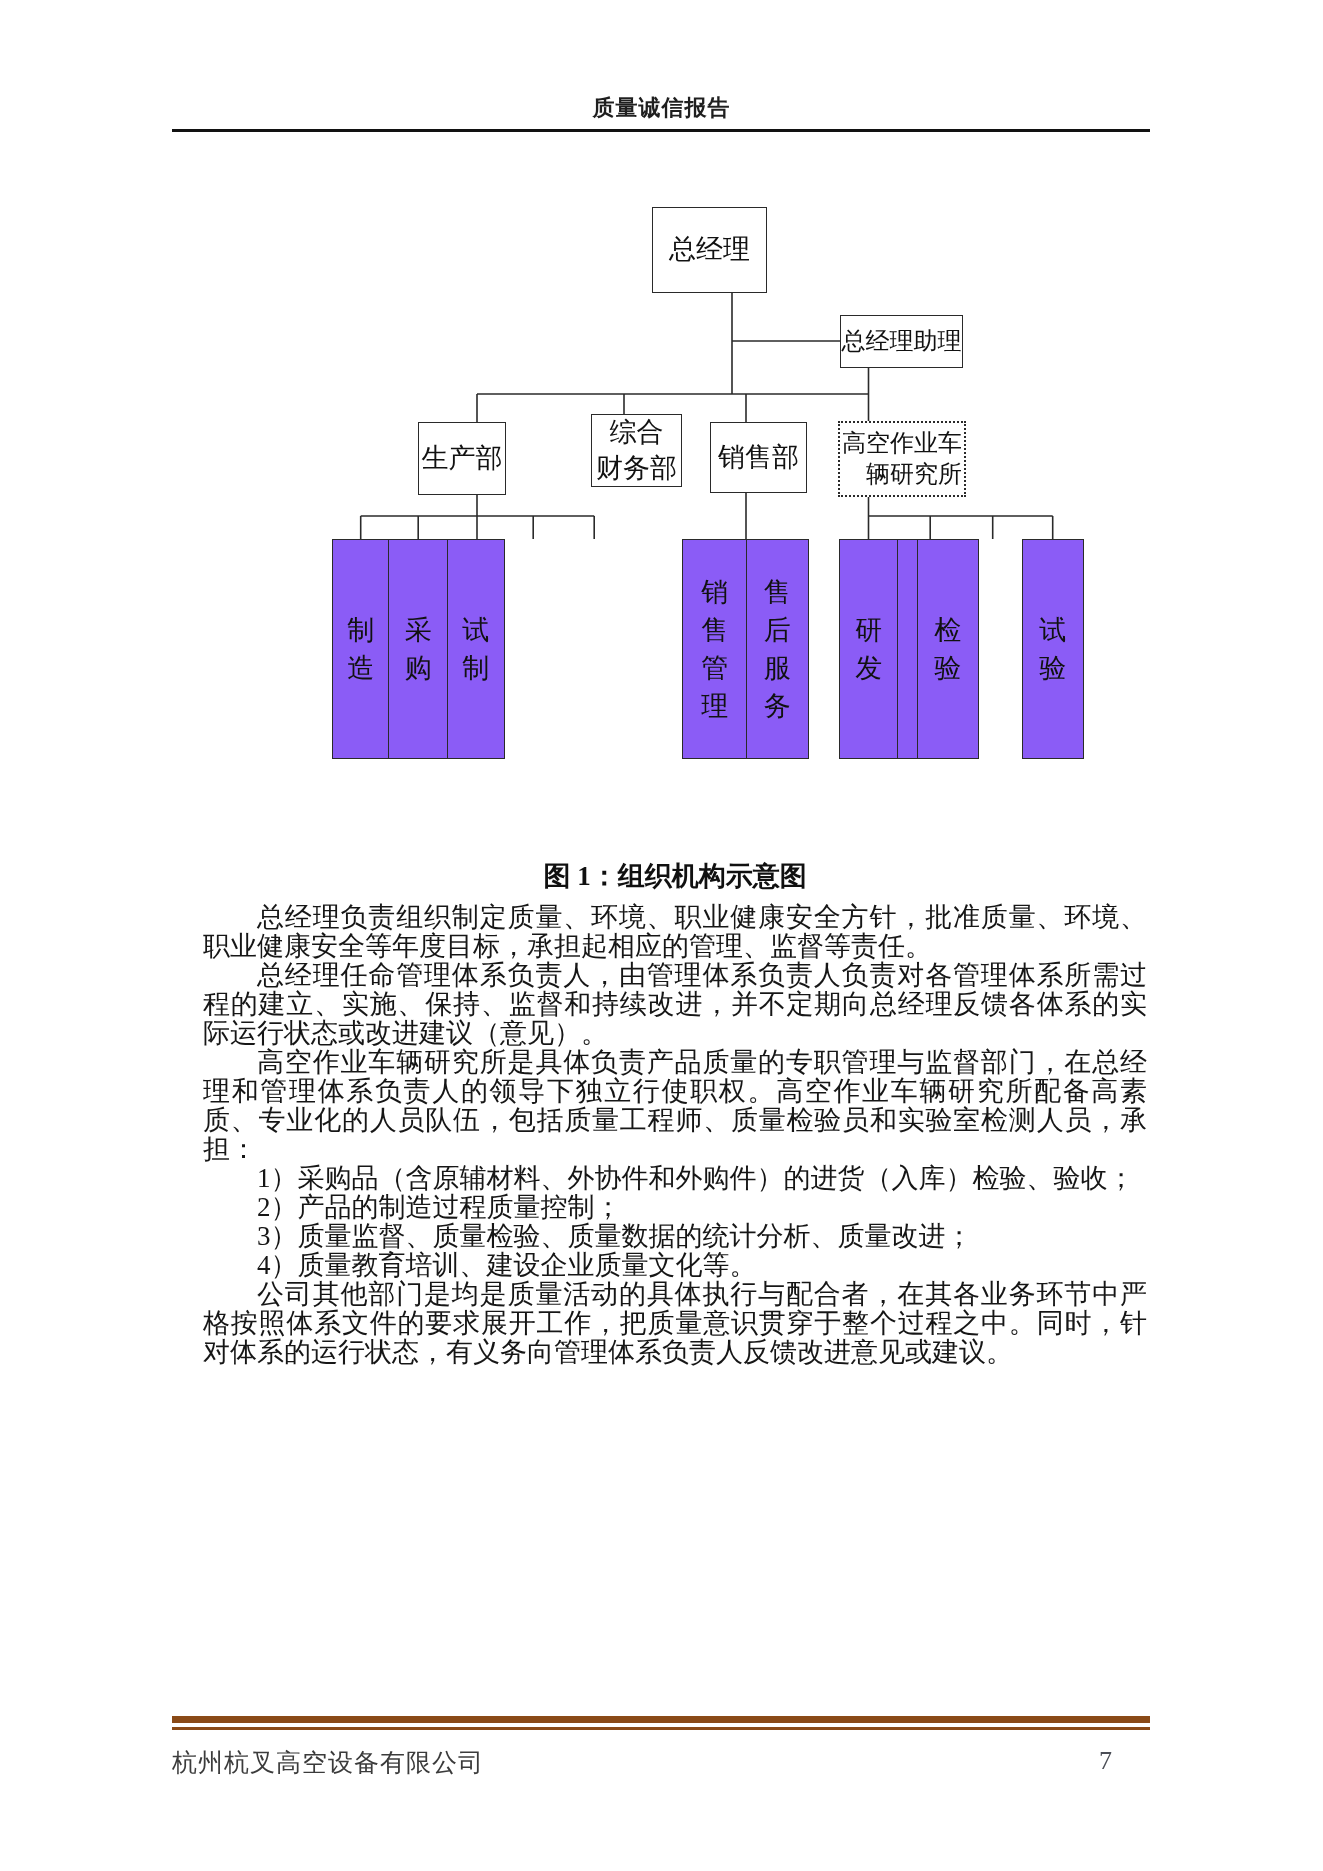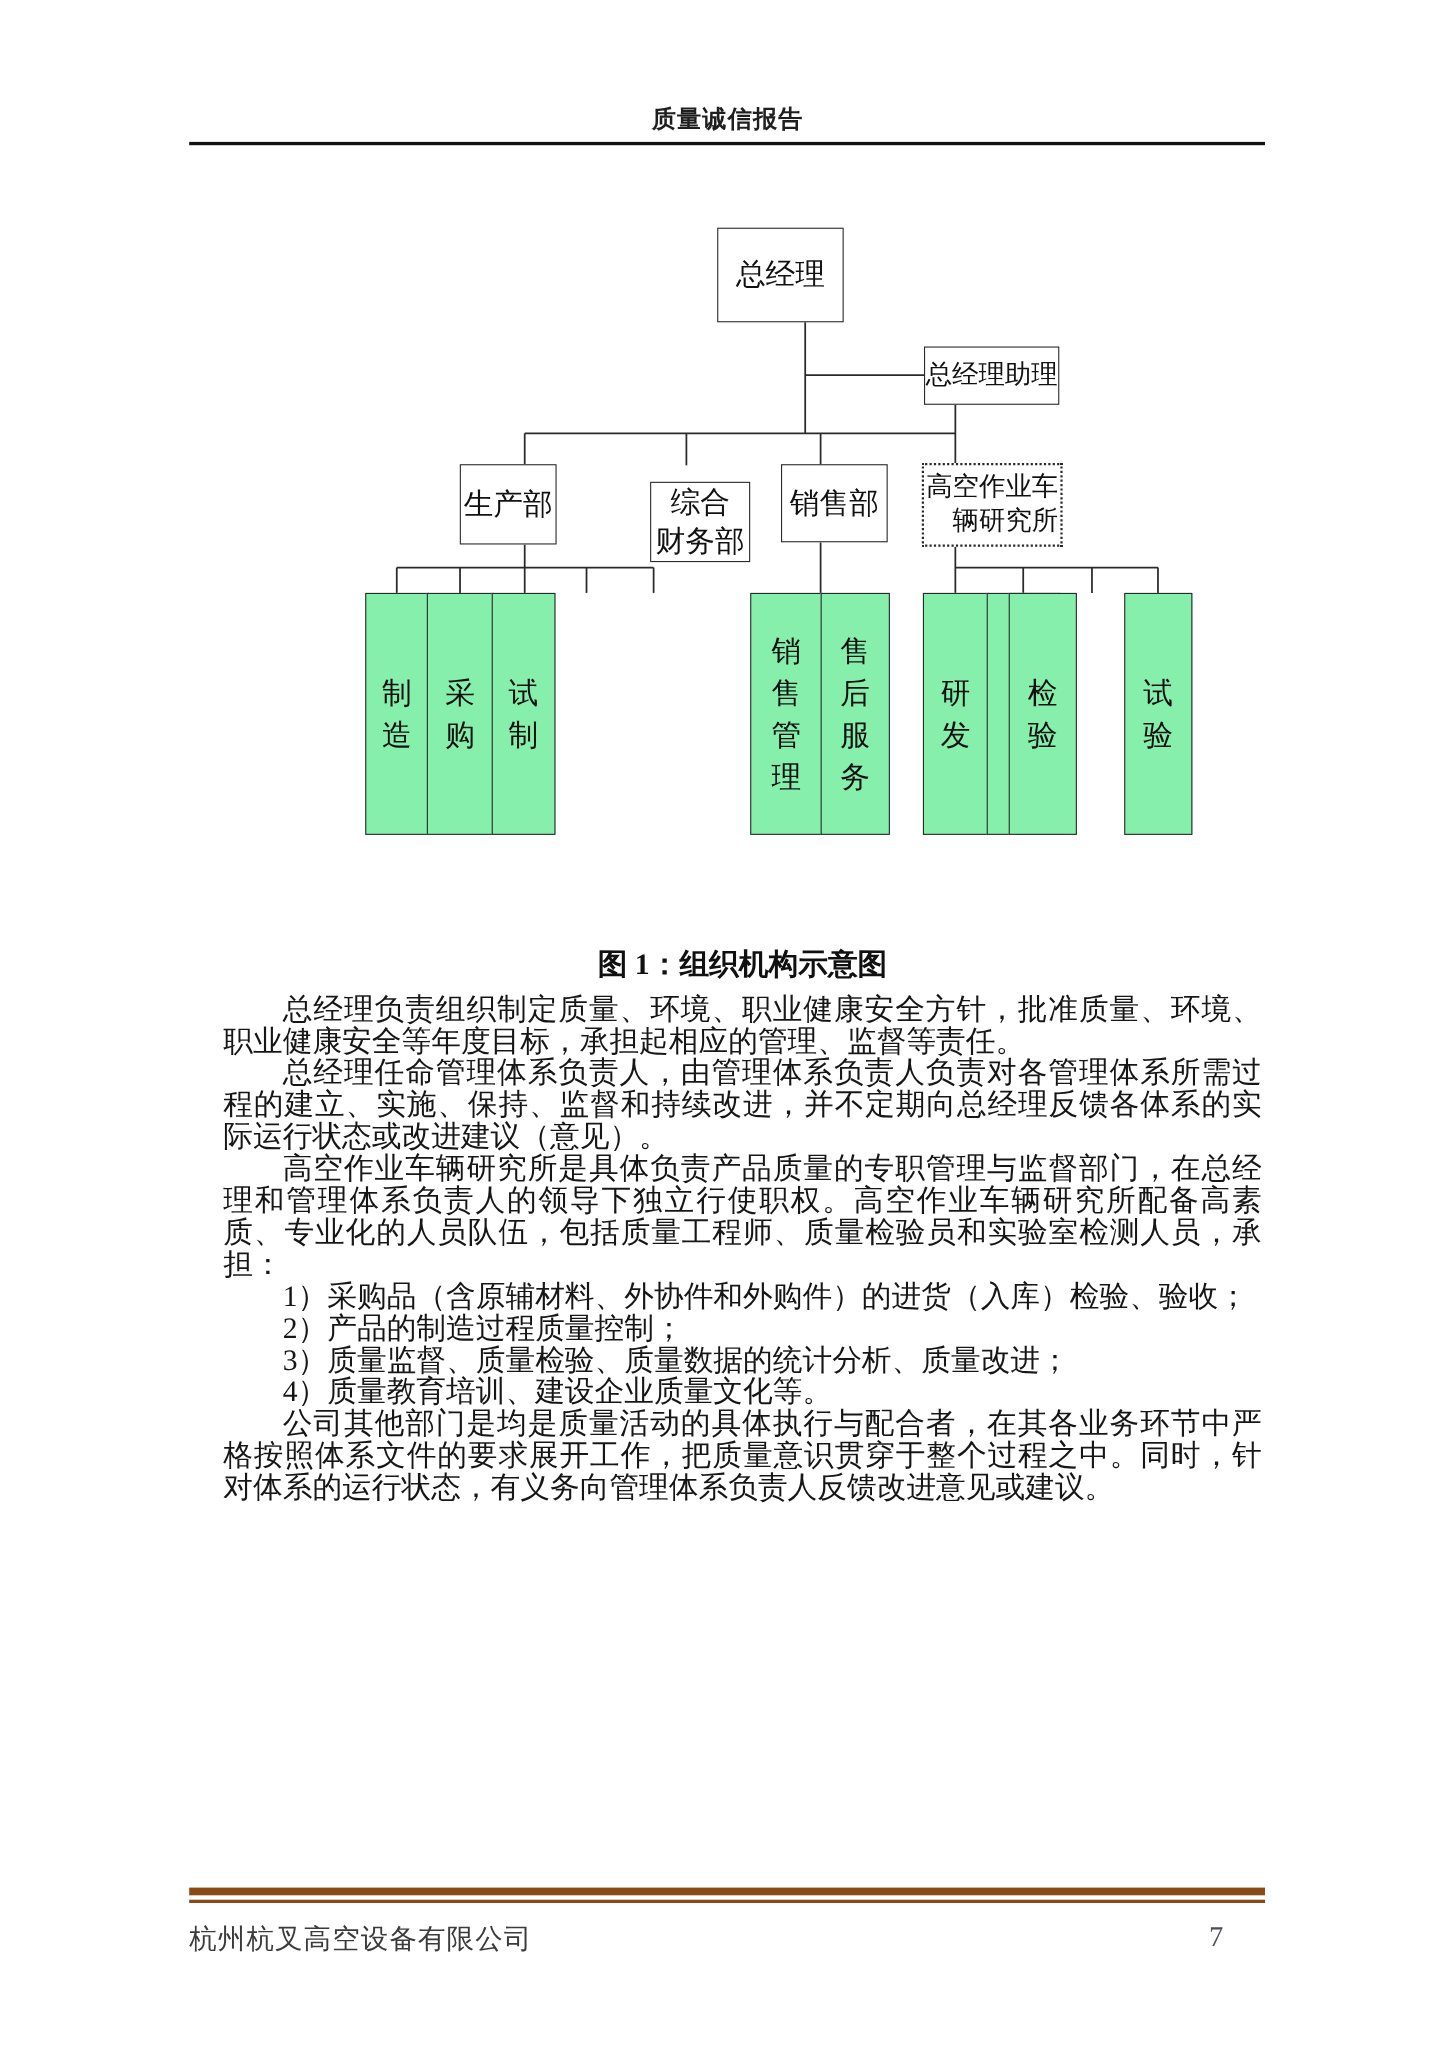--- a/index.html
+++ b/index.html
@@ -19,21 +19,21 @@
   .connectors{position:absolute;left:0;top:0;width:1323px;height:1871px;pointer-events:none;}
   .node{
     position:absolute;box-sizing:border-box;border:1.6px solid #2a2a2a;background:#fff;
     display:flex;align-items:center;justify-content:center;text-align:center;
     font-size:27px;line-height:1.3;color:#111;white-space:pre-line;
   }
   .node.small{font-size:24px;}
   .node.dotted{border:2px dotted #2a2a2a;font-size:24px;}
   .leaf{
     position:absolute;top:539px;height:219.5px;box-sizing:border-box;
-    border:1.6px solid #2a2a2a;background:#86efac;
+    border:1.6px solid #2a2a2a;background:#8b5cf6;
     display:flex;align-items:center;justify-content:center;
   }
   .vtext{
     width:30px;font-size:27px;line-height:38px;color:#111;
     word-break:break-all;text-align:center;
   }
   
   .caption{
     position:absolute;left:203px;top:858px;width:944px;text-align:center;
     font-size:27px;font-weight:bold;color:#101010;
@@ -81,21 +81,21 @@
       <path d="M868.5 516 H1052.7"></path>
       <path d="M930.2 516 V539"></path>
       <path d="M992.7 516 V539"></path>
       <path d="M1052.7 516 V539"></path>
     </g>
   </svg>
 
   <div class="node" style="left:652px;top:207px;width:115px;height:86px;">总经理</div>
   <div class="node small" style="left:840px;top:315px;width:123px;height:53px;">总经理助理</div>
   <div class="node" style="left:418px;top:422px;width:88px;height:73px;">生产部</div>
-  <div class="node" style="left:591px;top:438px;width:91px;height:73px;">综合
+  <div class="node" style="left:591px;top:414px;width:91px;height:73px;">综合
 财务部</div>
   <div class="node" style="left:710px;top:422px;width:97px;height:71px;">销售部</div>
   <div class="node dotted" style="left:838px;top:421px;width:128px;height:76px;text-align:right;">高空作业车
 辆研究所</div>
 
   <div class="leaf" style="left:332px;width:57.5px;">
     <div class="vtext">制造</div>
   </div>
   <div class="leaf" style="left:388px;width:60.5px;">
     <div class="vtext">采购</div>

